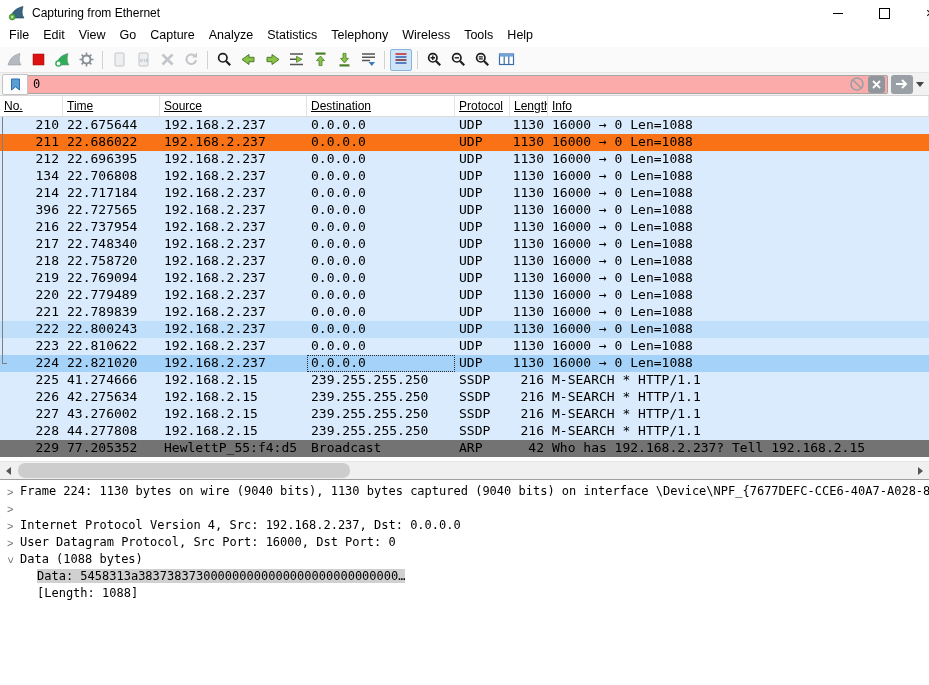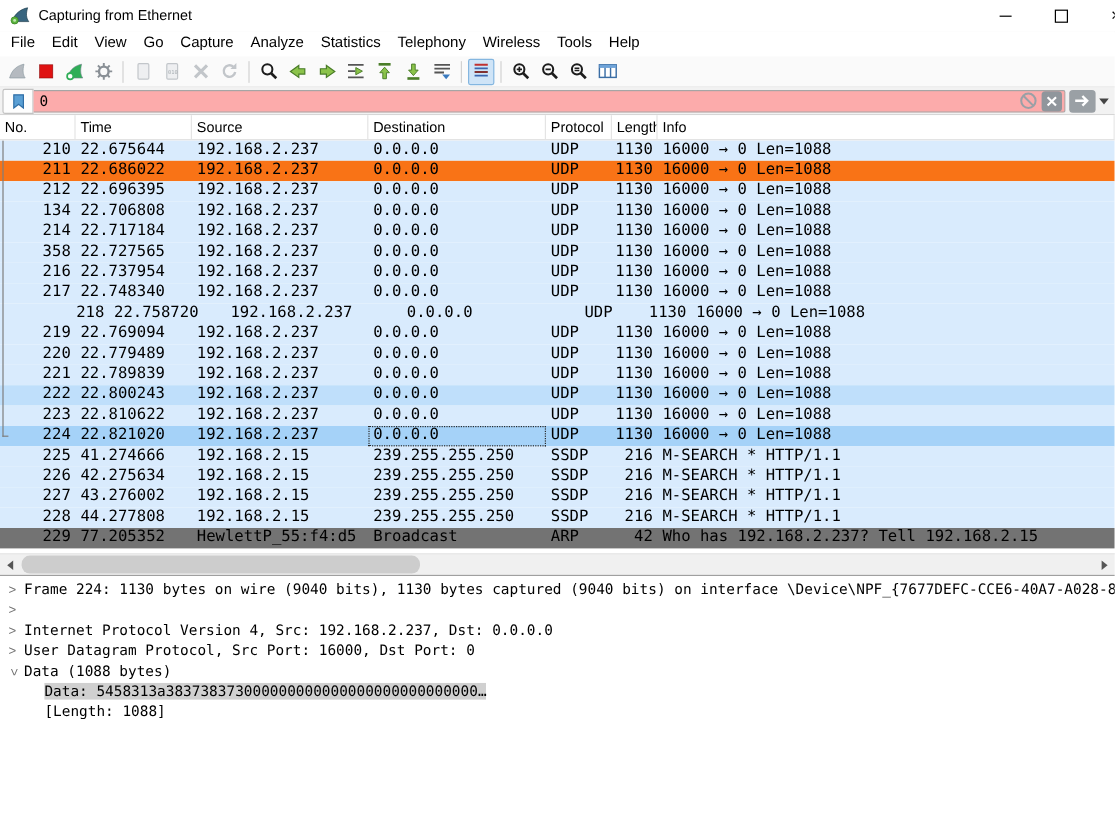--- a/index.html
+++ b/index.html
@@ -39,21 +39,21 @@
   .fvalue{font:12px "DejaVu Sans Mono",monospace;margin-left:5px;flex:1;}
   .fstatus{display:flex;align-items:center;margin-right:3px;}
   .fclear{width:17px;height:17px;border-radius:3px;background:#90969c;display:flex;align-items:center;
     justify-content:center;margin-right:2px;}
   .fapply{width:22px;height:19px;border-radius:3px;background:#9aa0a5;display:flex;align-items:center;
     justify-content:center;margin-left:3px;}
   .fdrop{width:14px;height:19px;display:flex;align-items:center;justify-content:center;}
   .caret{width:0;height:0;border-left:4px solid transparent;border-right:4px solid transparent;border-top:5px solid #444;}
   
   .listheader{position:absolute;left:0;top:96px;width:929px;height:21px;background:#fff;
-    border-bottom:1px solid #dcdcdc;display:flex;box-sizing:border-box;}
+    border-bottom:1px solid #dcdcdc;display:flex;box-sizing:border-box;text-decoration:underline;}
   .hcell{font-size:12px;line-height:20px;padding-left:4px;border-right:1px solid #e4e4e4;
     box-sizing:border-box;overflow:hidden;white-space:pre;}
   .listbody{position:absolute;left:0;top:117px;width:929px;height:341px;overflow:hidden;}
   .prow{display:flex;height:17px;line-height:17px;font:13px "DejaVu Sans Mono",monospace;}
   .pcell{box-sizing:border-box;overflow:hidden;white-space:pre;padding-left:4px;}
   .pcell.r{text-align:right;padding-left:0;padding-right:4px;}
   .focus-cell{outline:1px dotted #2b2b2b;outline-offset:-1px;}
   .bracket-v{position:absolute;left:2px;top:0;width:1px;background:#7f7f7f;}
   .bracket-h{position:absolute;left:2px;width:5px;height:1px;background:#7f7f7f;}
   
@@ -359,21 +359,21 @@
     <div class="prow" style="background: rgb(217, 235, 253);">
       <div class="pcell r" style="width: 63px;">214</div>
       <div class="pcell" style="width: 97px;">22.717184</div>
       <div class="pcell" style="width: 147px;">192.168.2.237</div>
       <div class="pcell" style="width: 148px;">0.0.0.0</div>
       <div class="pcell" style="width: 55px;">UDP</div>
       <div class="pcell r" style="width: 38px;">1130</div>
       <div class="pcell" style="width: 381px; flex: 1 1 0%;">16000 → 0 Len=1088</div>
     </div>
     <div class="prow" style="background: rgb(217, 235, 253);">
-      <div class="pcell r" style="width: 63px;">358</div>
+      <div class="pcell r" style="width: 63px;">396</div>
       <div class="pcell" style="width: 97px;">22.727565</div>
       <div class="pcell" style="width: 147px;">192.168.2.237</div>
       <div class="pcell" style="width: 148px;">0.0.0.0</div>
       <div class="pcell" style="width: 55px;">UDP</div>
       <div class="pcell r" style="width: 38px;">1130</div>
       <div class="pcell" style="width: 381px; flex: 1 1 0%;">16000 → 0 Len=1088</div>
     </div>
     <div class="prow" style="background: rgb(217, 235, 253);">
       <div class="pcell r" style="width: 63px;">216</div>
       <div class="pcell" style="width: 97px;">22.737954</div>
@@ -385,21 +385,21 @@
     </div>
     <div class="prow" style="background: rgb(217, 235, 253);">
       <div class="pcell r" style="width: 63px;">217</div>
       <div class="pcell" style="width: 97px;">22.748340</div>
       <div class="pcell" style="width: 147px;">192.168.2.237</div>
       <div class="pcell" style="width: 148px;">0.0.0.0</div>
       <div class="pcell" style="width: 55px;">UDP</div>
       <div class="pcell r" style="width: 38px;">1130</div>
       <div class="pcell" style="width: 381px; flex: 1 1 0%;">16000 → 0 Len=1088</div>
     </div>
-    <div class="prow" style="background: rgb(217, 235, 253); padding-left: 28px;">
+    <div class="prow" style="background: rgb(217, 235, 253);">
       <div class="pcell r" style="width: 63px;">218</div>
       <div class="pcell" style="width: 97px;">22.758720</div>
       <div class="pcell" style="width: 147px;">192.168.2.237</div>
       <div class="pcell" style="width: 148px;">0.0.0.0</div>
       <div class="pcell" style="width: 55px;">UDP</div>
       <div class="pcell r" style="width: 38px;">1130</div>
       <div class="pcell" style="width: 381px; flex: 1 1 0%;">16000 → 0 Len=1088</div>
     </div>
     <div class="prow" style="background: rgb(217, 235, 253);">
       <div class="pcell r" style="width: 63px;">219</div>

